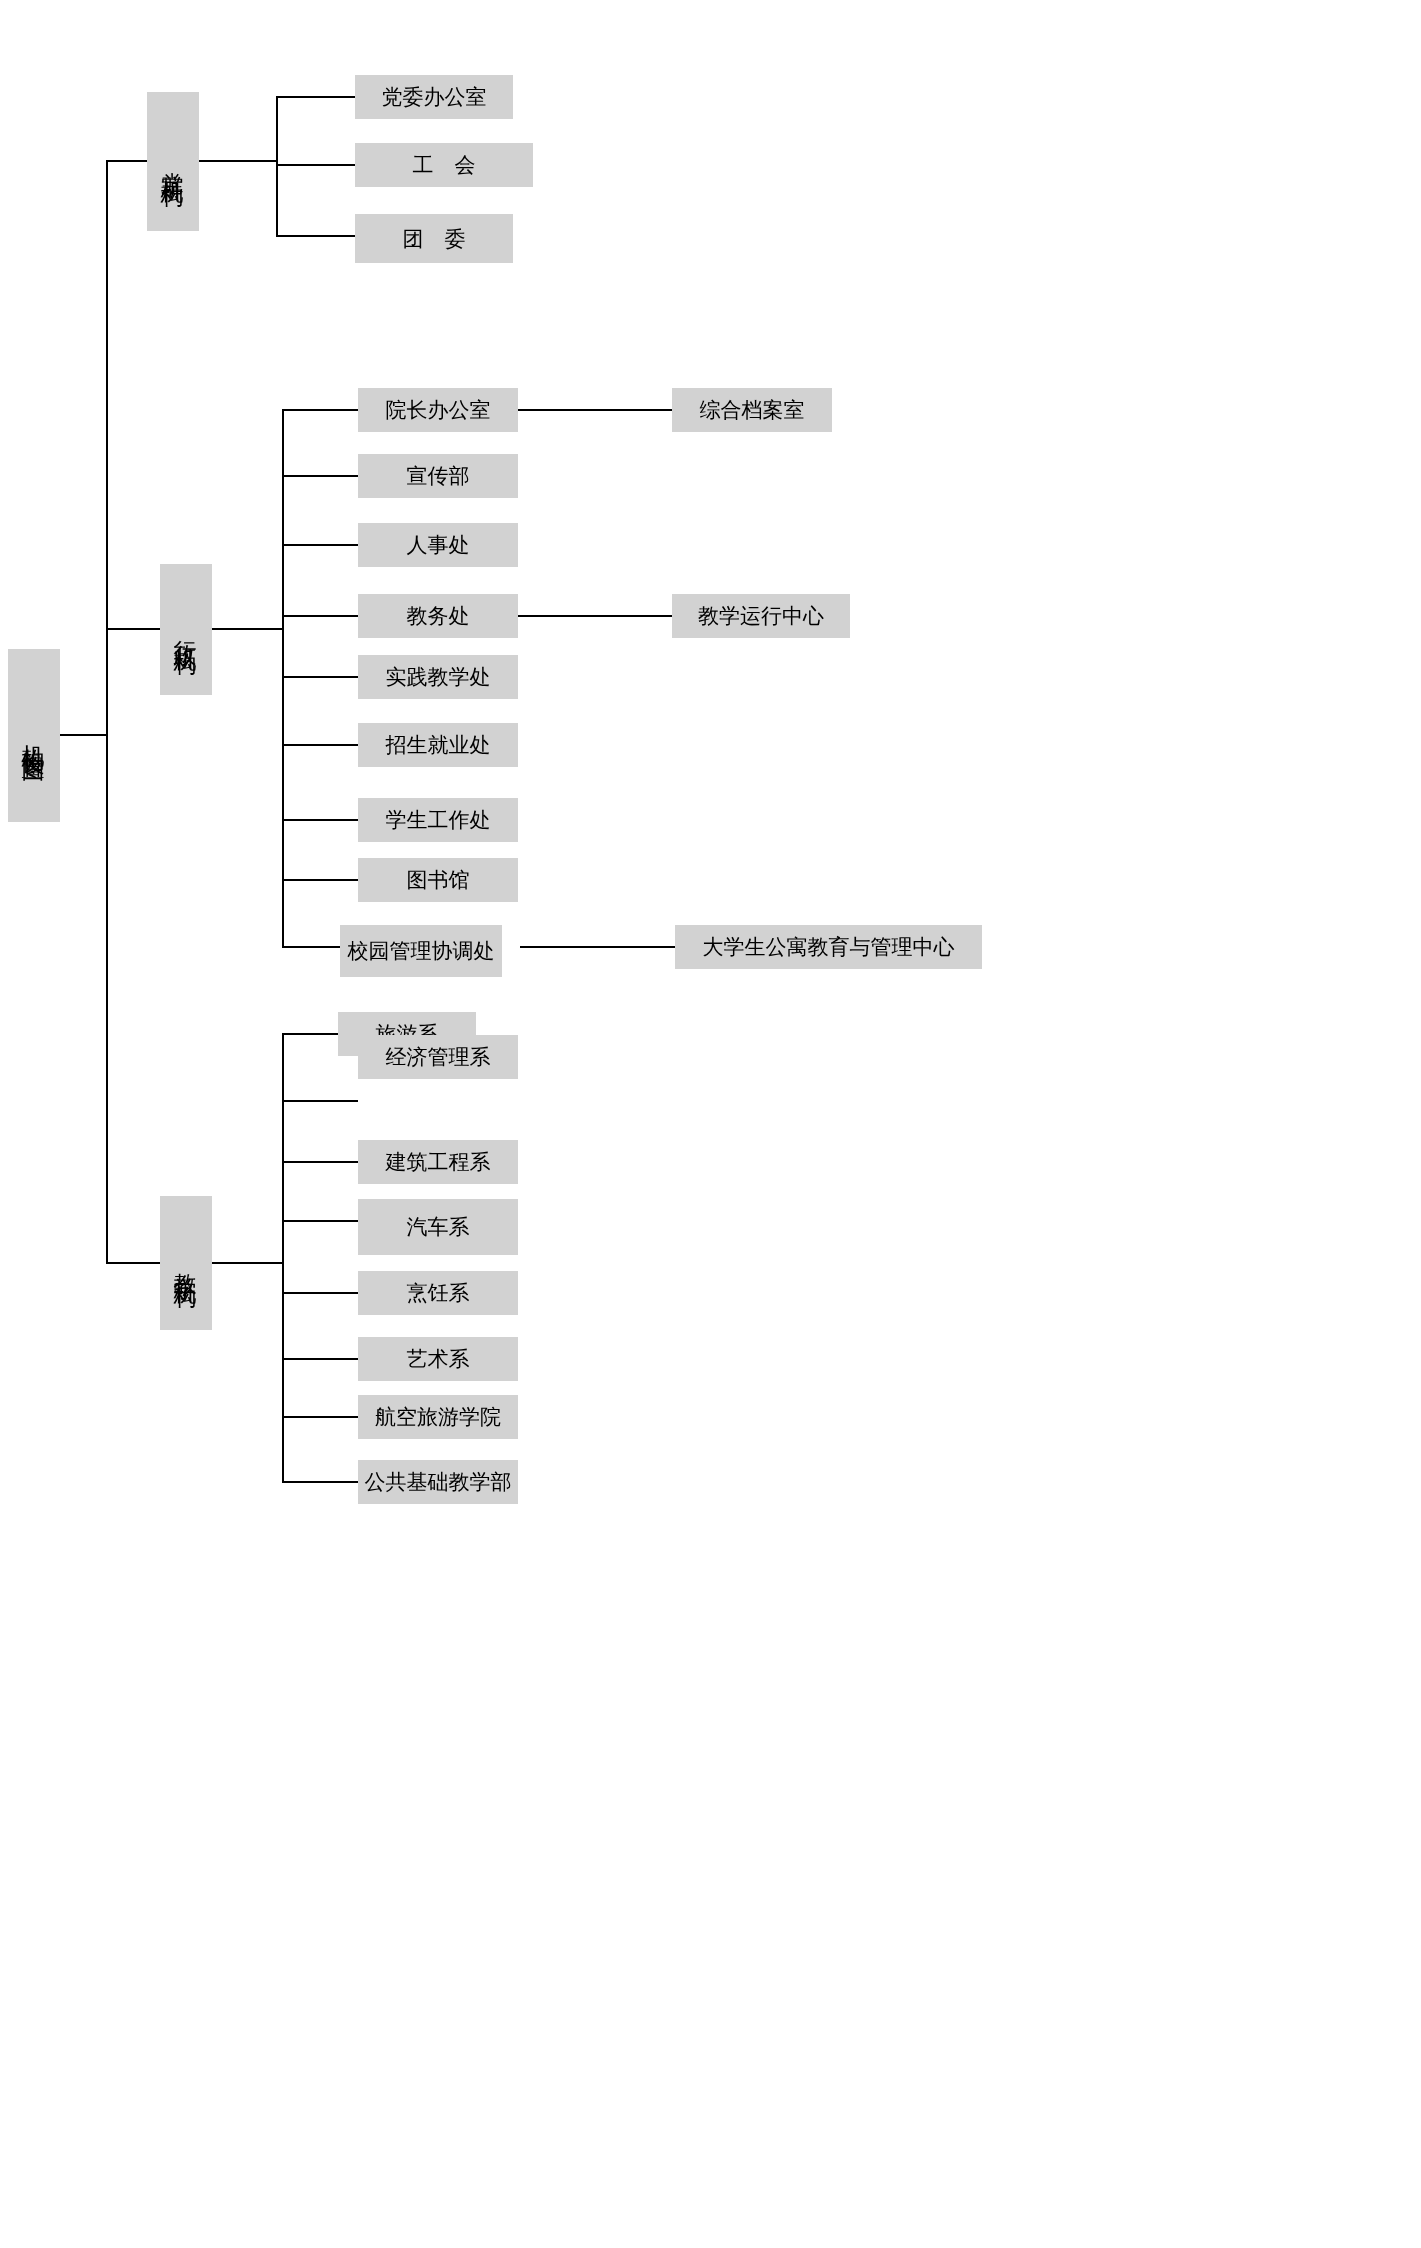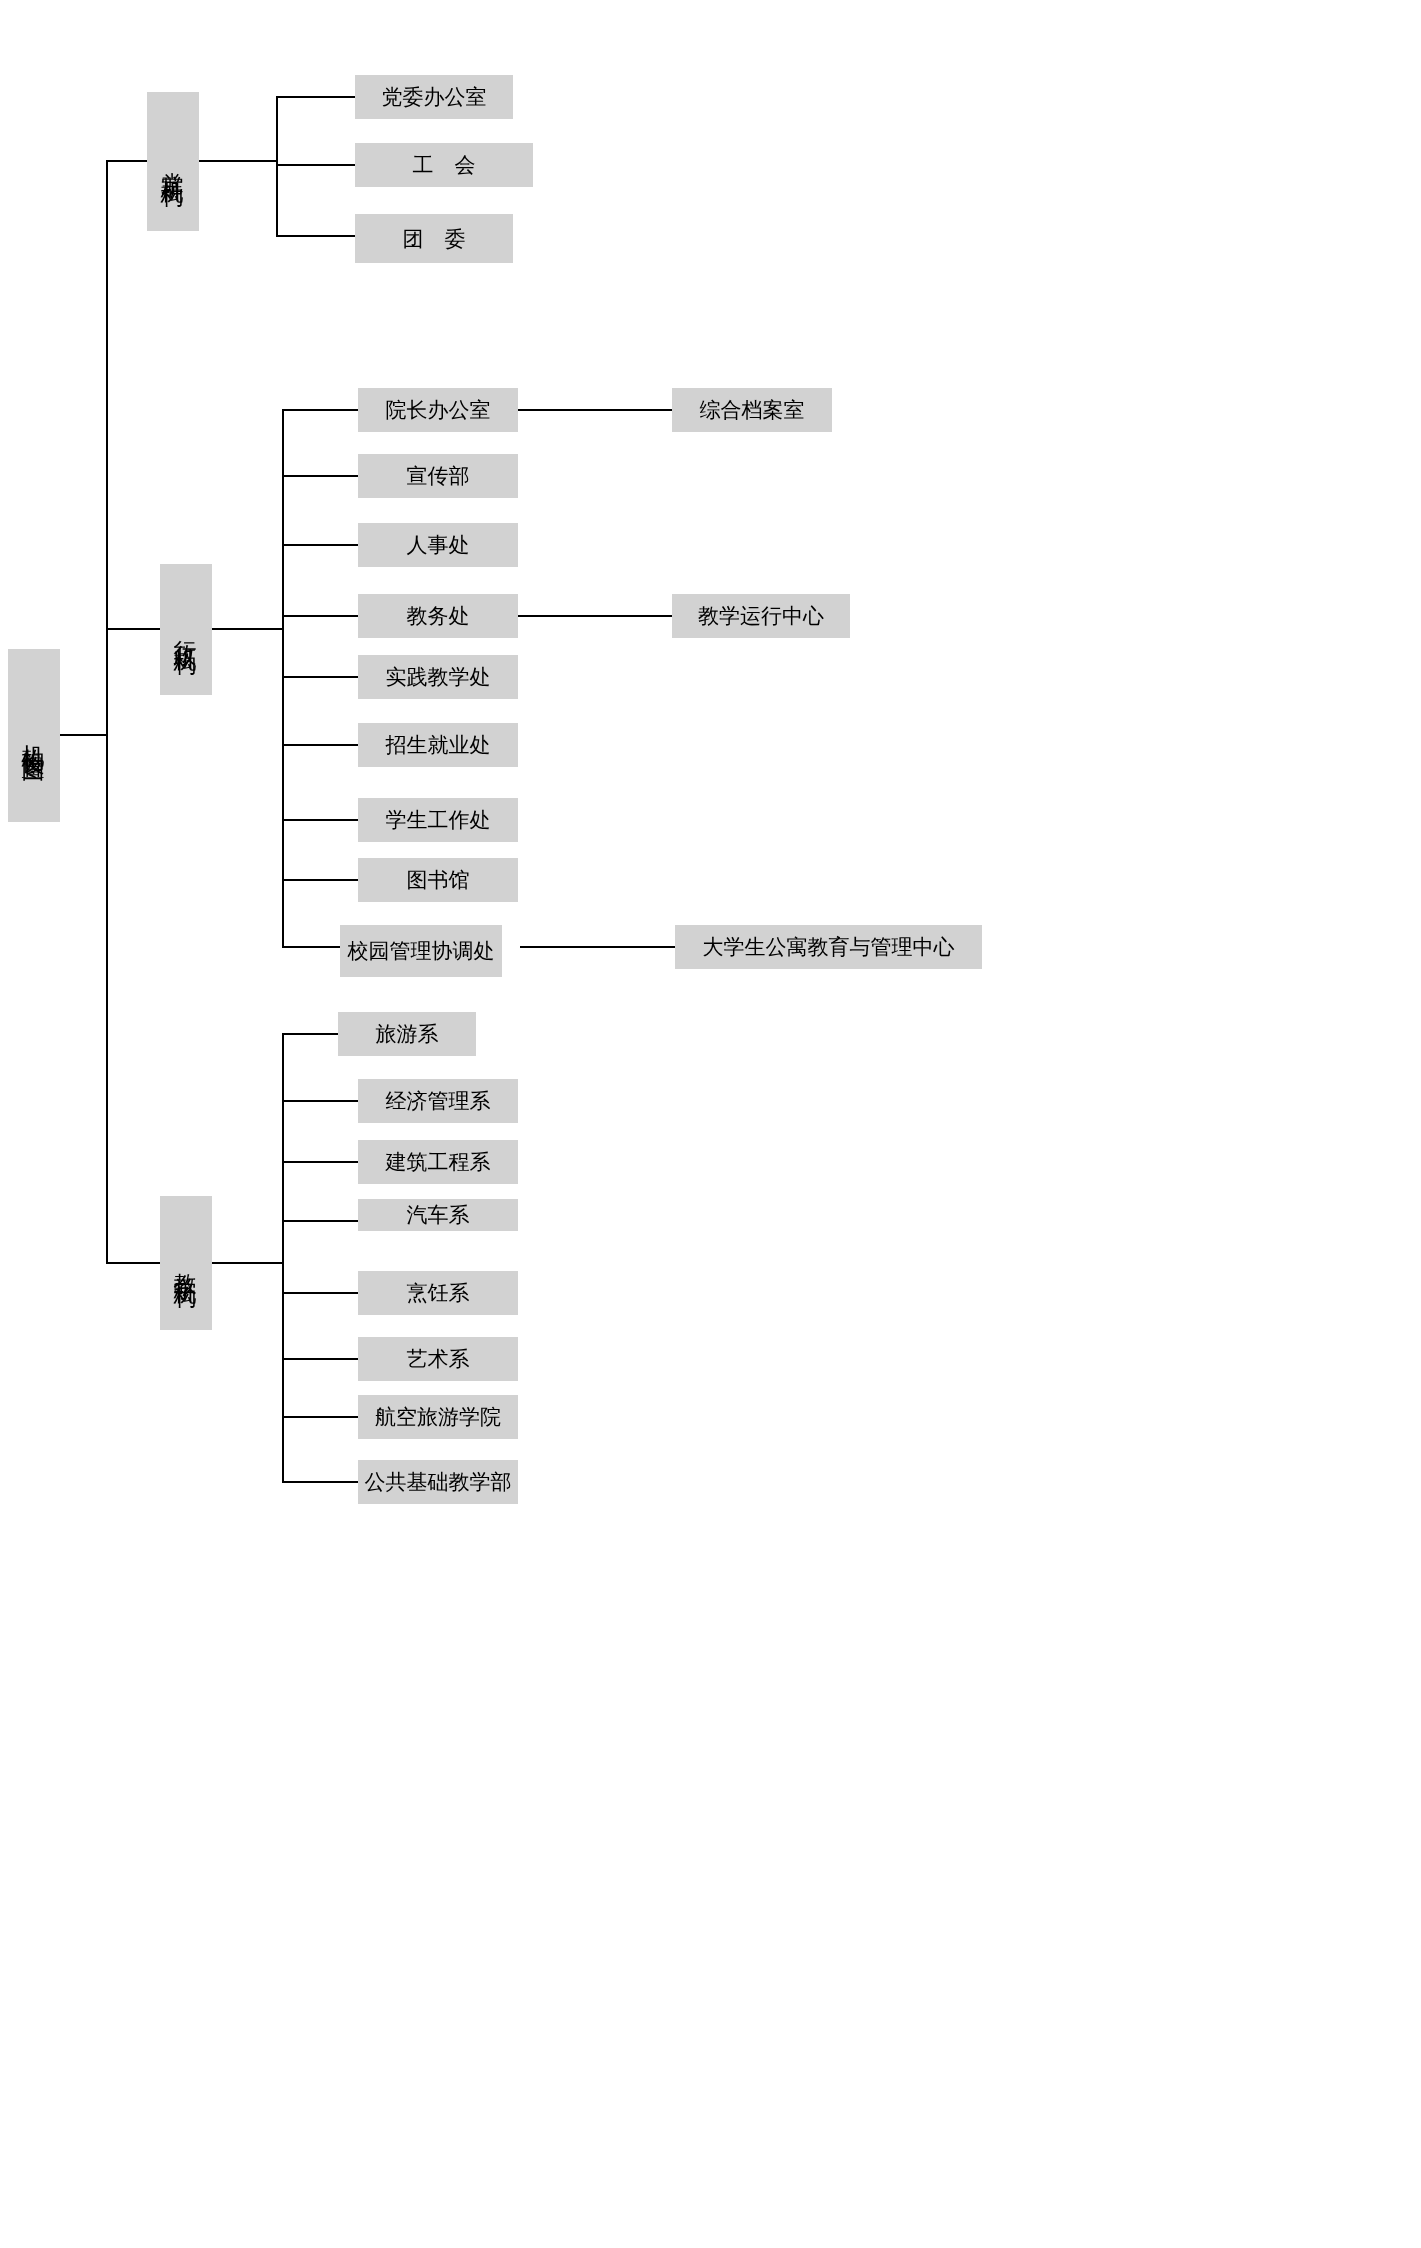--- a/index.html
+++ b/index.html
@@ -105,21 +105,21 @@
   <div class="box" style="left:358px;top:723px;width:160px;height:44px">招生就业处</div>
   <div class="box" style="left:358px;top:798px;width:160px;height:44px">学生工作处</div>
   <div class="box" style="left:358px;top:858px;width:160px;height:44px">图书馆</div>
   <div class="box" style="left:340px;top:925px;width:162px;height:52px">校园管理协调处</div>
 
   <div class="box" style="left:672px;top:388px;width:160px;height:44px">综合档案室</div>
   <div class="box" style="left:672px;top:594px;width:178px;height:44px">教学运行中心</div>
   <div class="box" style="left:675px;top:925px;width:307px;height:44px">大学生公寓教育与管理中心</div>
 
   <div class="box" style="left:338px;top:1012px;width:138px;height:44px">旅游系</div>
-  <div class="box" style="left:358px;top:1079px;width:160px;height:44px">经济管理系</div>
+  <div class="box" style="left:358px;top:1035px;width:160px;height:44px">经济管理系</div>
   <div class="box" style="left:358px;top:1140px;width:160px;height:44px">建筑工程系</div>
-  <div class="box" style="left:358px;top:1199px;width:160px;height:32px">汽车系</div>
+  <div class="box" style="left:358px;top:1199px;width:160px;height:56px">汽车系</div>
   <div class="box" style="left:358px;top:1271px;width:160px;height:44px">烹饪系</div>
   <div class="box" style="left:358px;top:1337px;width:160px;height:44px">艺术系</div>
   <div class="box" style="left:358px;top:1395px;width:160px;height:44px">航空旅游学院</div>
   <div class="box" style="left:358px;top:1460px;width:160px;height:44px">公共基础教学部</div>
 
 </div>
 
 </body></html>

